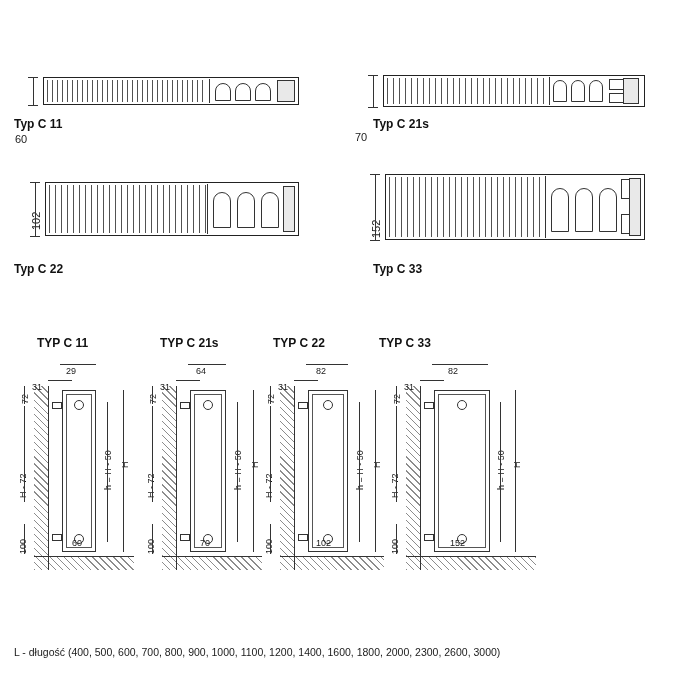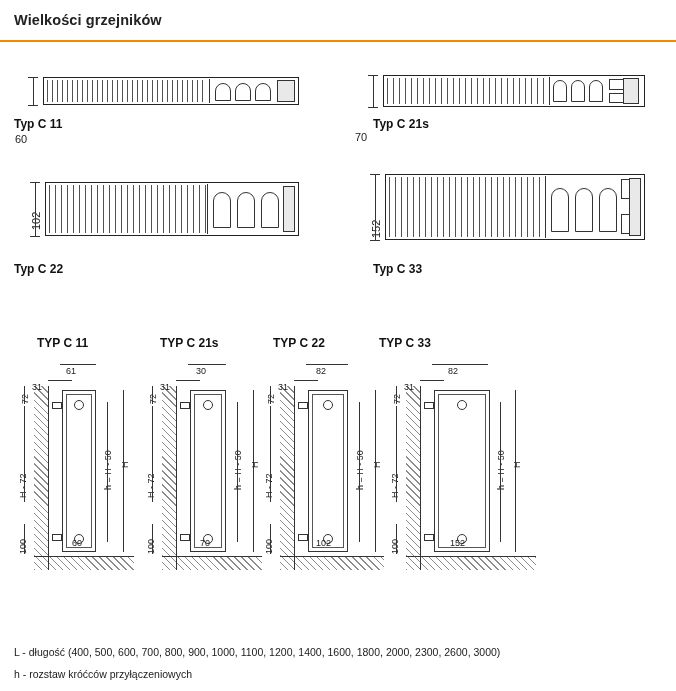--- a/index.html
+++ b/index.html
@@ -92,23 +92,20 @@
   
   .note{
     position:absolute;left:14px;font-size:10.5px;color:#1a1a1a;white-space:nowrap;
   }
 </style>
 </head>
 <body>
 
 <div class="page">
 
-  <div class="header">
-    <div class="header-title">Wielkości grzejników</div>
-  </div>
 
   <div class="sect" style="left:0;top:55px;width:330px;height:80px;">
 
     <div class="lbl" style="left:15px;top:78px;">60</div>
 
     <div class="dimline dimv" style="left:33px;top:22px;height:28px;"></div>
     <div class="dimline dimh" style="left:28px;top:22px;width:10px;"></div>
     <div class="dimline dimh" style="left:28px;top:50px;width:10px;"></div>
 
     <div class="xsec" style="left:43px;top:22px;width:256px;height:28px;">
@@ -189,21 +186,21 @@
   <div class="typ" style="left:379px;top:336px;">TYP C 33</div>
 
   <div class="sect" style="left:10px;top:358px;width:128px;height:225px;">
 
     <div class="hatch" style="left:24px;top:28px;width:14px;height:170px;"></div>
     <div class="hatch" style="left:24px;top:198px;width:100px;height:14px;"></div>
     <div class="arrowlinev" style="left:38px;top:28px;height:184px;"></div>
     <div class="arrowline" style="left:24px;top:198px;width:100px;"></div>
 
     <div class="lbl tiny" style="left:22px;top:24px;">31</div>
-    <div class="lbl tiny" style="left:56px;top:8px;">61</div>
+    <div class="lbl tiny" style="left:56px;top:8px;">29</div>
     <div class="arrowline" style="left:38px;top:22px;width:24px;"></div>
     <div class="arrowline" style="left:50px;top:6px;width:36px;"></div>
 
     <div class="rad-body" style="left:52px;top:32px;width:34px;height:162px;"></div>
     <div class="rad-inner" style="left:56px;top:36px;width:26px;height:154px;"></div>
     <div class="circ" style="left:64px;top:42px;width:10px;height:10px;"></div>
     <div class="circ" style="left:64px;top:176px;width:10px;height:10px;"></div>
     <div class="bracket" style="left:42px;top:44px;width:10px;height:7px;"></div>
     <div class="bracket" style="left:42px;top:176px;width:10px;height:7px;"></div>
 
@@ -222,21 +219,21 @@
     <div class="lbl tiny" style="left:62px;top:180px;">60</div>
   </div>
 
   <div class="sect" style="left:138px;top:358px;width:128px;height:225px;">
     <div class="hatch" style="left:24px;top:28px;width:14px;height:170px;"></div>
     <div class="hatch" style="left:24px;top:198px;width:100px;height:14px;"></div>
     <div class="arrowlinev" style="left:38px;top:28px;height:184px;"></div>
     <div class="arrowline" style="left:24px;top:198px;width:100px;"></div>
 
     <div class="lbl tiny" style="left:22px;top:24px;">31</div>
-    <div class="lbl tiny" style="left:58px;top:8px;">30</div>
+    <div class="lbl tiny" style="left:58px;top:8px;">64</div>
     <div class="arrowline" style="left:38px;top:22px;width:24px;"></div>
     <div class="arrowline" style="left:50px;top:6px;width:38px;"></div>
 
     <div class="rad-body" style="left:52px;top:32px;width:36px;height:162px;"></div>
     <div class="rad-inner" style="left:56px;top:36px;width:28px;height:154px;"></div>
     <div class="circ" style="left:65px;top:42px;width:10px;height:10px;"></div>
     <div class="circ" style="left:65px;top:176px;width:10px;height:10px;"></div>
     <div class="bracket" style="left:42px;top:44px;width:10px;height:7px;"></div>
     <div class="bracket" style="left:42px;top:176px;width:10px;height:7px;"></div>
 
@@ -315,15 +312,14 @@
 
     <div class="lbl tiny vert" style="left:114px;top:132px;">h = H - 50</div>
     <div class="arrowlinev" style="left:118px;top:44px;height:140px;"></div>
     <div class="lbl tiny vert" style="left:130px;top:110px;">H</div>
     <div class="arrowlinev" style="left:133px;top:32px;height:162px;"></div>
 
     <div class="lbl tiny" style="left:68px;top:180px;">152</div>
   </div>
 
   <div class="note" style="top:646px;">L - długość (400, 500, 600, 700, 800, 900, 1000, 1100, 1200, 1400, 1600, 1800, 2000, 2300, 2600, 3000)</div>
-  <div class="note" style="top:668px;">h - rozstaw króćców przyłączeniowych</div>
 
 </div>
 
 </body></html>

